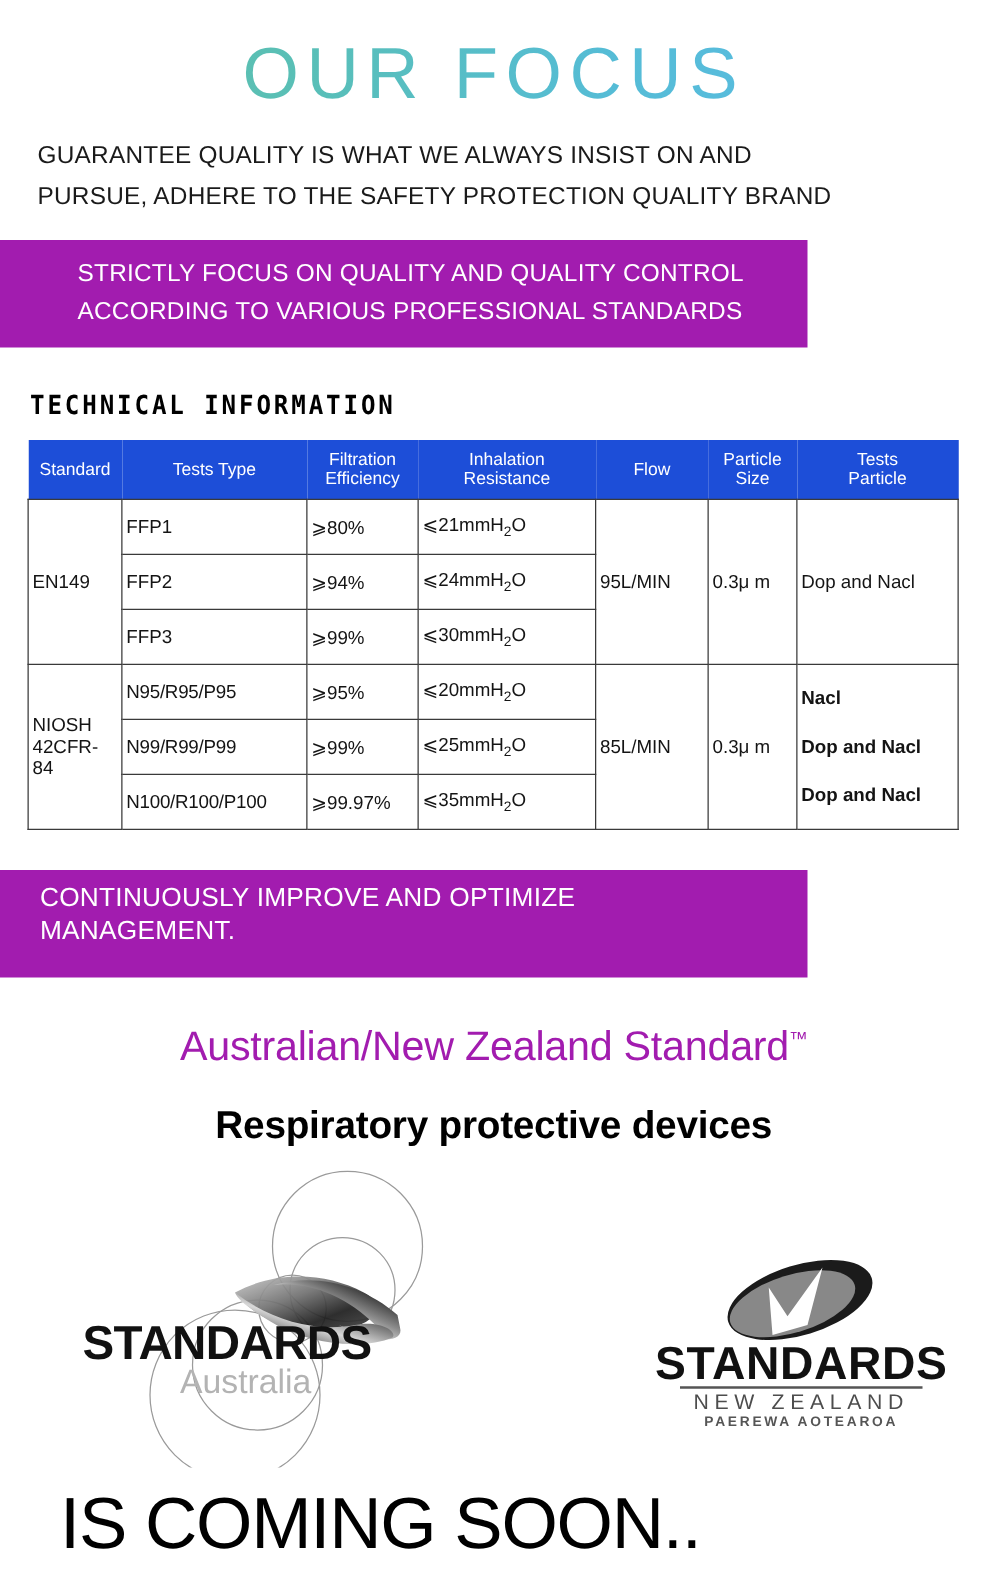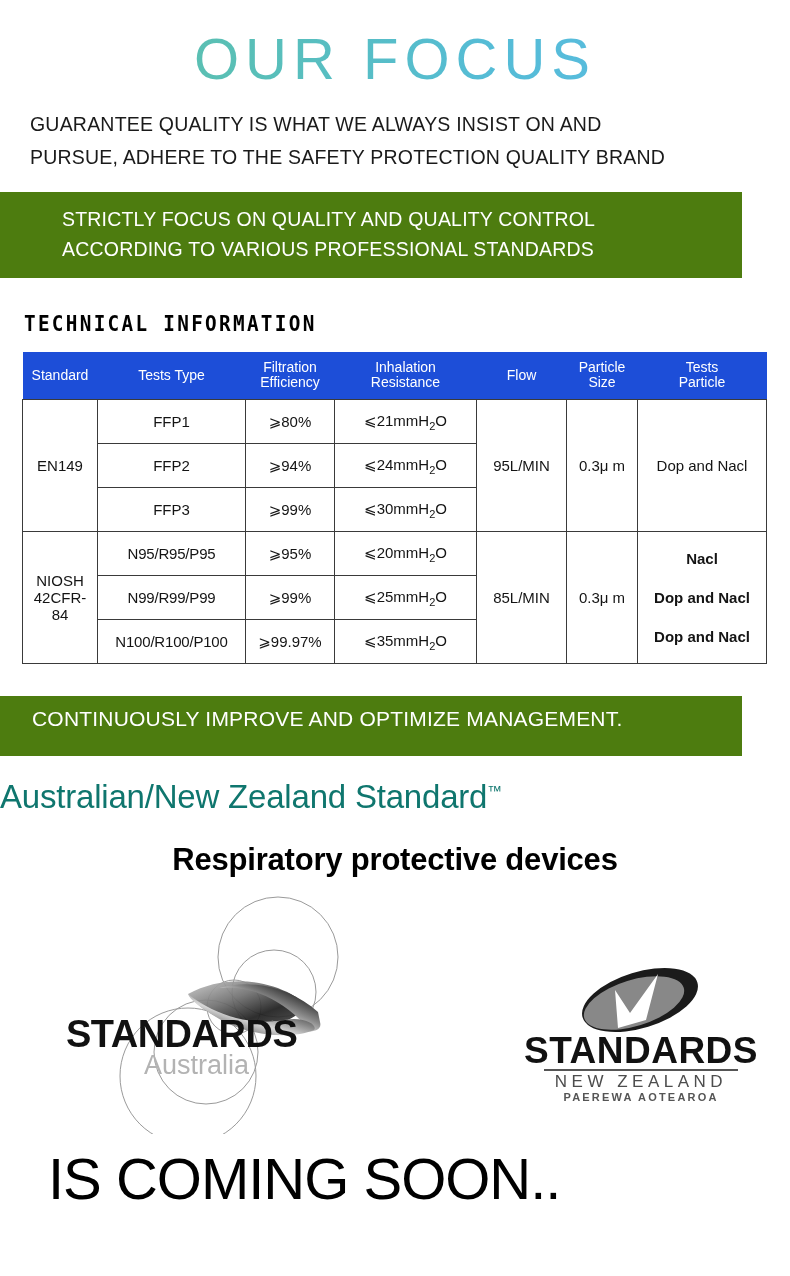--- a/index.html
+++ b/index.html
@@ -34,23 +34,23 @@
     color:#1a1a1a;
     margin-top:20px;
     padding:0 30px;
     font-weight:400;
     letter-spacing:.2px;
   }
   .hero-sub span{display:block;}
 
   
   .banner{
-    background:#4d7c0f;
+    background:#a21caf;
     color:#ffffff;
-    width:742px;
+    width:646px;
     box-sizing:border-box;
   }
   .banner-1{
     margin-top:18px;
     padding:12px 30px 14px 62px;
     font-size:19.5px;
     line-height:30px;
     letter-spacing:.2px;
   }
   .banner-1 span{display:block;}
@@ -89,46 +89,45 @@
     font-weight:400;
     font-size:14px;
     line-height:15px;
     padding:8px 2px 9px;
     border:none;
     text-align:center;
     vertical-align:middle;
   }
   table.spec td{
     border:1px solid #3a3a3a;
-    text-align:center;
     vertical-align:middle;
     height:39px;
     padding:2px 3px;
     background:#fff;
     font-size:15px;
   }
   .sub{font-size:11px;vertical-align:sub;}
   td.tight{font-size:14px;letter-spacing:-.2px;}
   td.stack{line-height:39px;font-weight:bold;}
   td.stack div{height:39px;}
   .col1{width:75px;}
   .col2{width:148px;}
   .col3{width:89px;}
   .col4{width:142px;}
   .col5{width:90px;}
   .col6{width:71px;}
   .col7{width:129px;}
 
   
   .std-line1{
-    margin:22px 0 0 0;
-    text-align:left;
+    margin:36px 0 0 0;
+    text-align:center;
     font-size:33px;
     font-weight:400;
-    color:#0f766e;
+    color:#a21caf;
     letter-spacing:-.2px;
   }
   .std-line1 sup{font-size:15px;vertical-align:super;}
   .std-line2{
     margin:26px 0 0 0;
     text-align:center;
     font-size:31px;
     font-weight:bold;
     color:#000;
     letter-spacing:-.2px;

